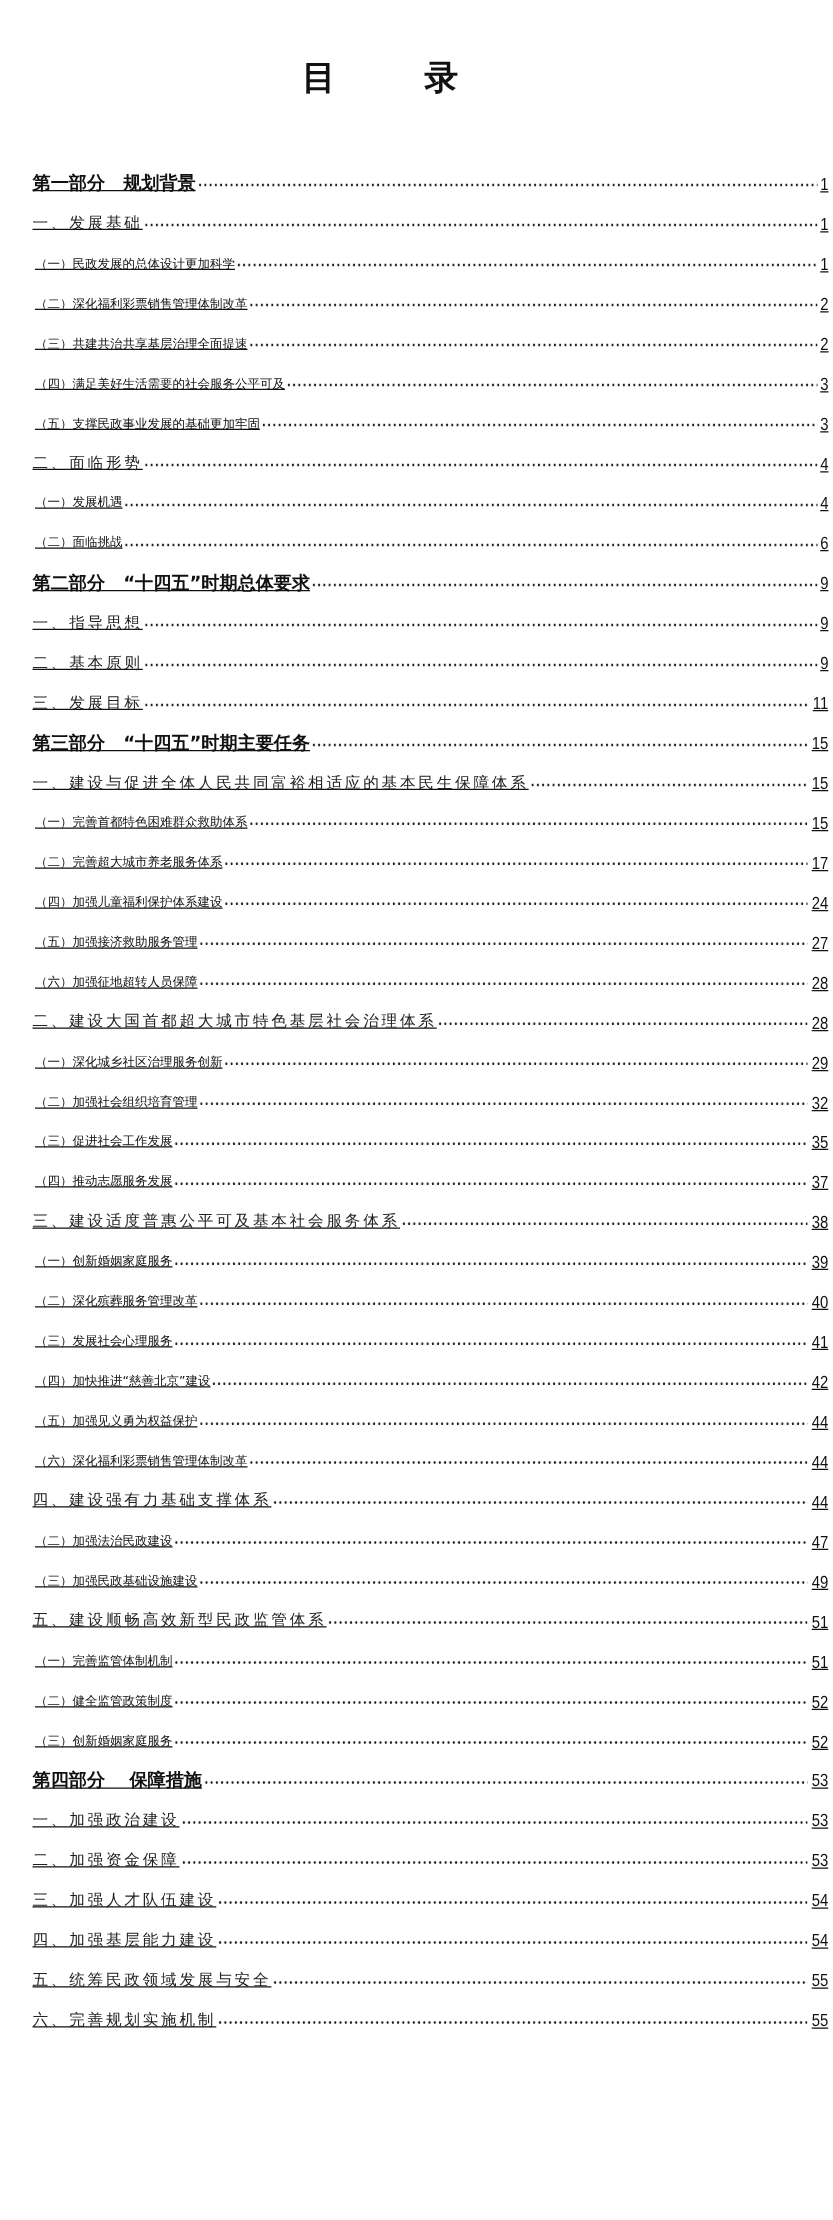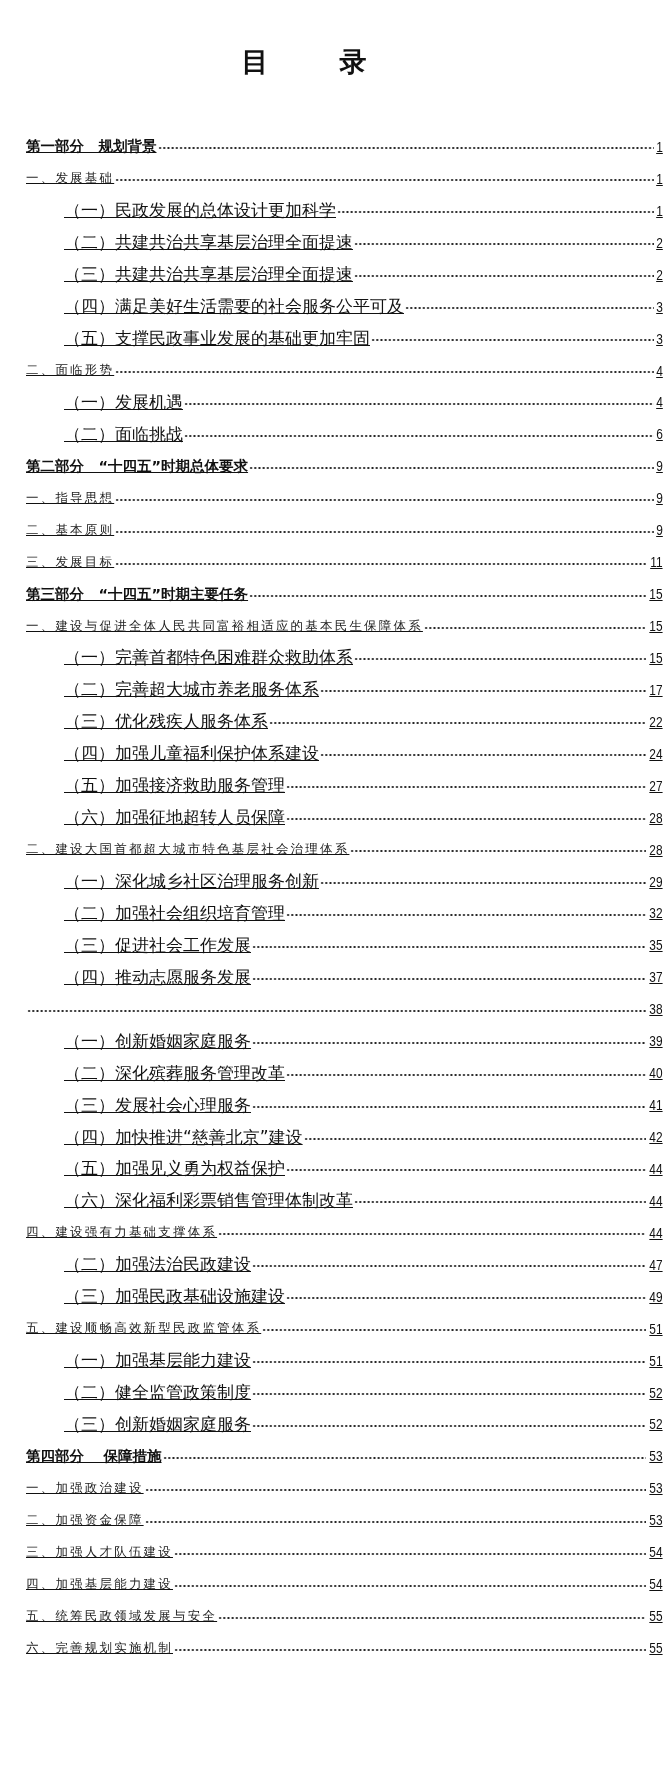--- a/index.html
+++ b/index.html
@@ -16,21 +16,21 @@
   }
   .row .label { flex: 0 0 auto; }
   .row .leader {
     flex: 1 1 auto; margin: 0 1px; height: 2px; align-self: center; margin-top: 3px;
     background-image: radial-gradient(circle, #222 0.9px, transparent 1.1px);
     background-size: 4.2px 2px; background-repeat: repeat-x;
   }
   .row .page { flex: 0 0 auto; font-family: "Liberation Sans Narrow", "Liberation Sans", sans-serif; font-size: 14px; transform: scaleX(0.85); transform-origin: right center; }
   .row.part .label { font-weight: bold; font-size: 14.5px; }
   .row.section .label { font-family: "DejaVu Serif", serif; font-size: 12.5px; letter-spacing: 2.2px; color: #222; }
-  .row.sub .label { padding-left: 2px; font-size: 17px; margin-left: 36px; }
+  .row.sub .label { padding-left: 2px; font-size: 10px; }
 </style>
 </head>
 <body>
 
 <div class="title">目　录</div>
 
 <div class="toc" id="toc">
     <div class="row part">
     <span class="label">第一部分　规划背景</span>
     <span class="leader"></span>
@@ -40,21 +40,21 @@
     <span class="label">一、发展基础</span>
     <span class="leader"></span>
     <span class="page">1</span>
   </div>
     <div class="row sub">
     <span class="label">（一）民政发展的总体设计更加科学</span>
     <span class="leader"></span>
     <span class="page">1</span>
   </div>
     <div class="row sub">
-    <span class="label">（二）共建共治共享基层治理全面提速</span>
+    <span class="label">（二）深化福利彩票销售管理体制改革</span>
     <span class="leader"></span>
     <span class="page">2</span>
   </div>
     <div class="row sub">
     <span class="label">（三）共建共治共享基层治理全面提速</span>
     <span class="leader"></span>
     <span class="page">2</span>
   </div>
     <div class="row sub">
     <span class="label">（四）满足美好生活需要的社会服务公平可及</span>
@@ -115,25 +115,20 @@
     <span class="label">（一）完善首都特色困难群众救助体系</span>
     <span class="leader"></span>
     <span class="page">15</span>
   </div>
     <div class="row sub">
     <span class="label">（二）完善超大城市养老服务体系</span>
     <span class="leader"></span>
     <span class="page">17</span>
   </div>
     <div class="row sub">
-    <span class="label">（三）优化残疾人服务体系</span>
-    <span class="leader"></span>
-    <span class="page">22</span>
-  </div>
-    <div class="row sub">
     <span class="label">（四）加强儿童福利保护体系建设</span>
     <span class="leader"></span>
     <span class="page">24</span>
   </div>
     <div class="row sub">
     <span class="label">（五）加强接济救助服务管理</span>
     <span class="leader"></span>
     <span class="page">27</span>
   </div>
     <div class="row sub">
@@ -160,20 +155,21 @@
     <span class="label">（三）促进社会工作发展</span>
     <span class="leader"></span>
     <span class="page">35</span>
   </div>
     <div class="row sub">
     <span class="label">（四）推动志愿服务发展</span>
     <span class="leader"></span>
     <span class="page">37</span>
   </div>
     <div class="row section">
+    <span class="label">三、建设适度普惠公平可及基本社会服务体系</span>
     <span class="leader"></span>
     <span class="page">38</span>
   </div>
     <div class="row sub">
     <span class="label">（一）创新婚姻家庭服务</span>
     <span class="leader"></span>
     <span class="page">39</span>
   </div>
     <div class="row sub">
     <span class="label">（二）深化殡葬服务管理改革</span>
@@ -214,21 +210,21 @@
     <span class="label">（三）加强民政基础设施建设</span>
     <span class="leader"></span>
     <span class="page">49</span>
   </div>
     <div class="row section">
     <span class="label">五、建设顺畅高效新型民政监管体系</span>
     <span class="leader"></span>
     <span class="page">51</span>
   </div>
     <div class="row sub">
-    <span class="label">（一）加强基层能力建设</span>
+    <span class="label">（一）完善监管体制机制</span>
     <span class="leader"></span>
     <span class="page">51</span>
   </div>
     <div class="row sub">
     <span class="label">（二）健全监管政策制度</span>
     <span class="leader"></span>
     <span class="page">52</span>
   </div>
     <div class="row sub">
     <span class="label">（三）创新婚姻家庭服务</span>

